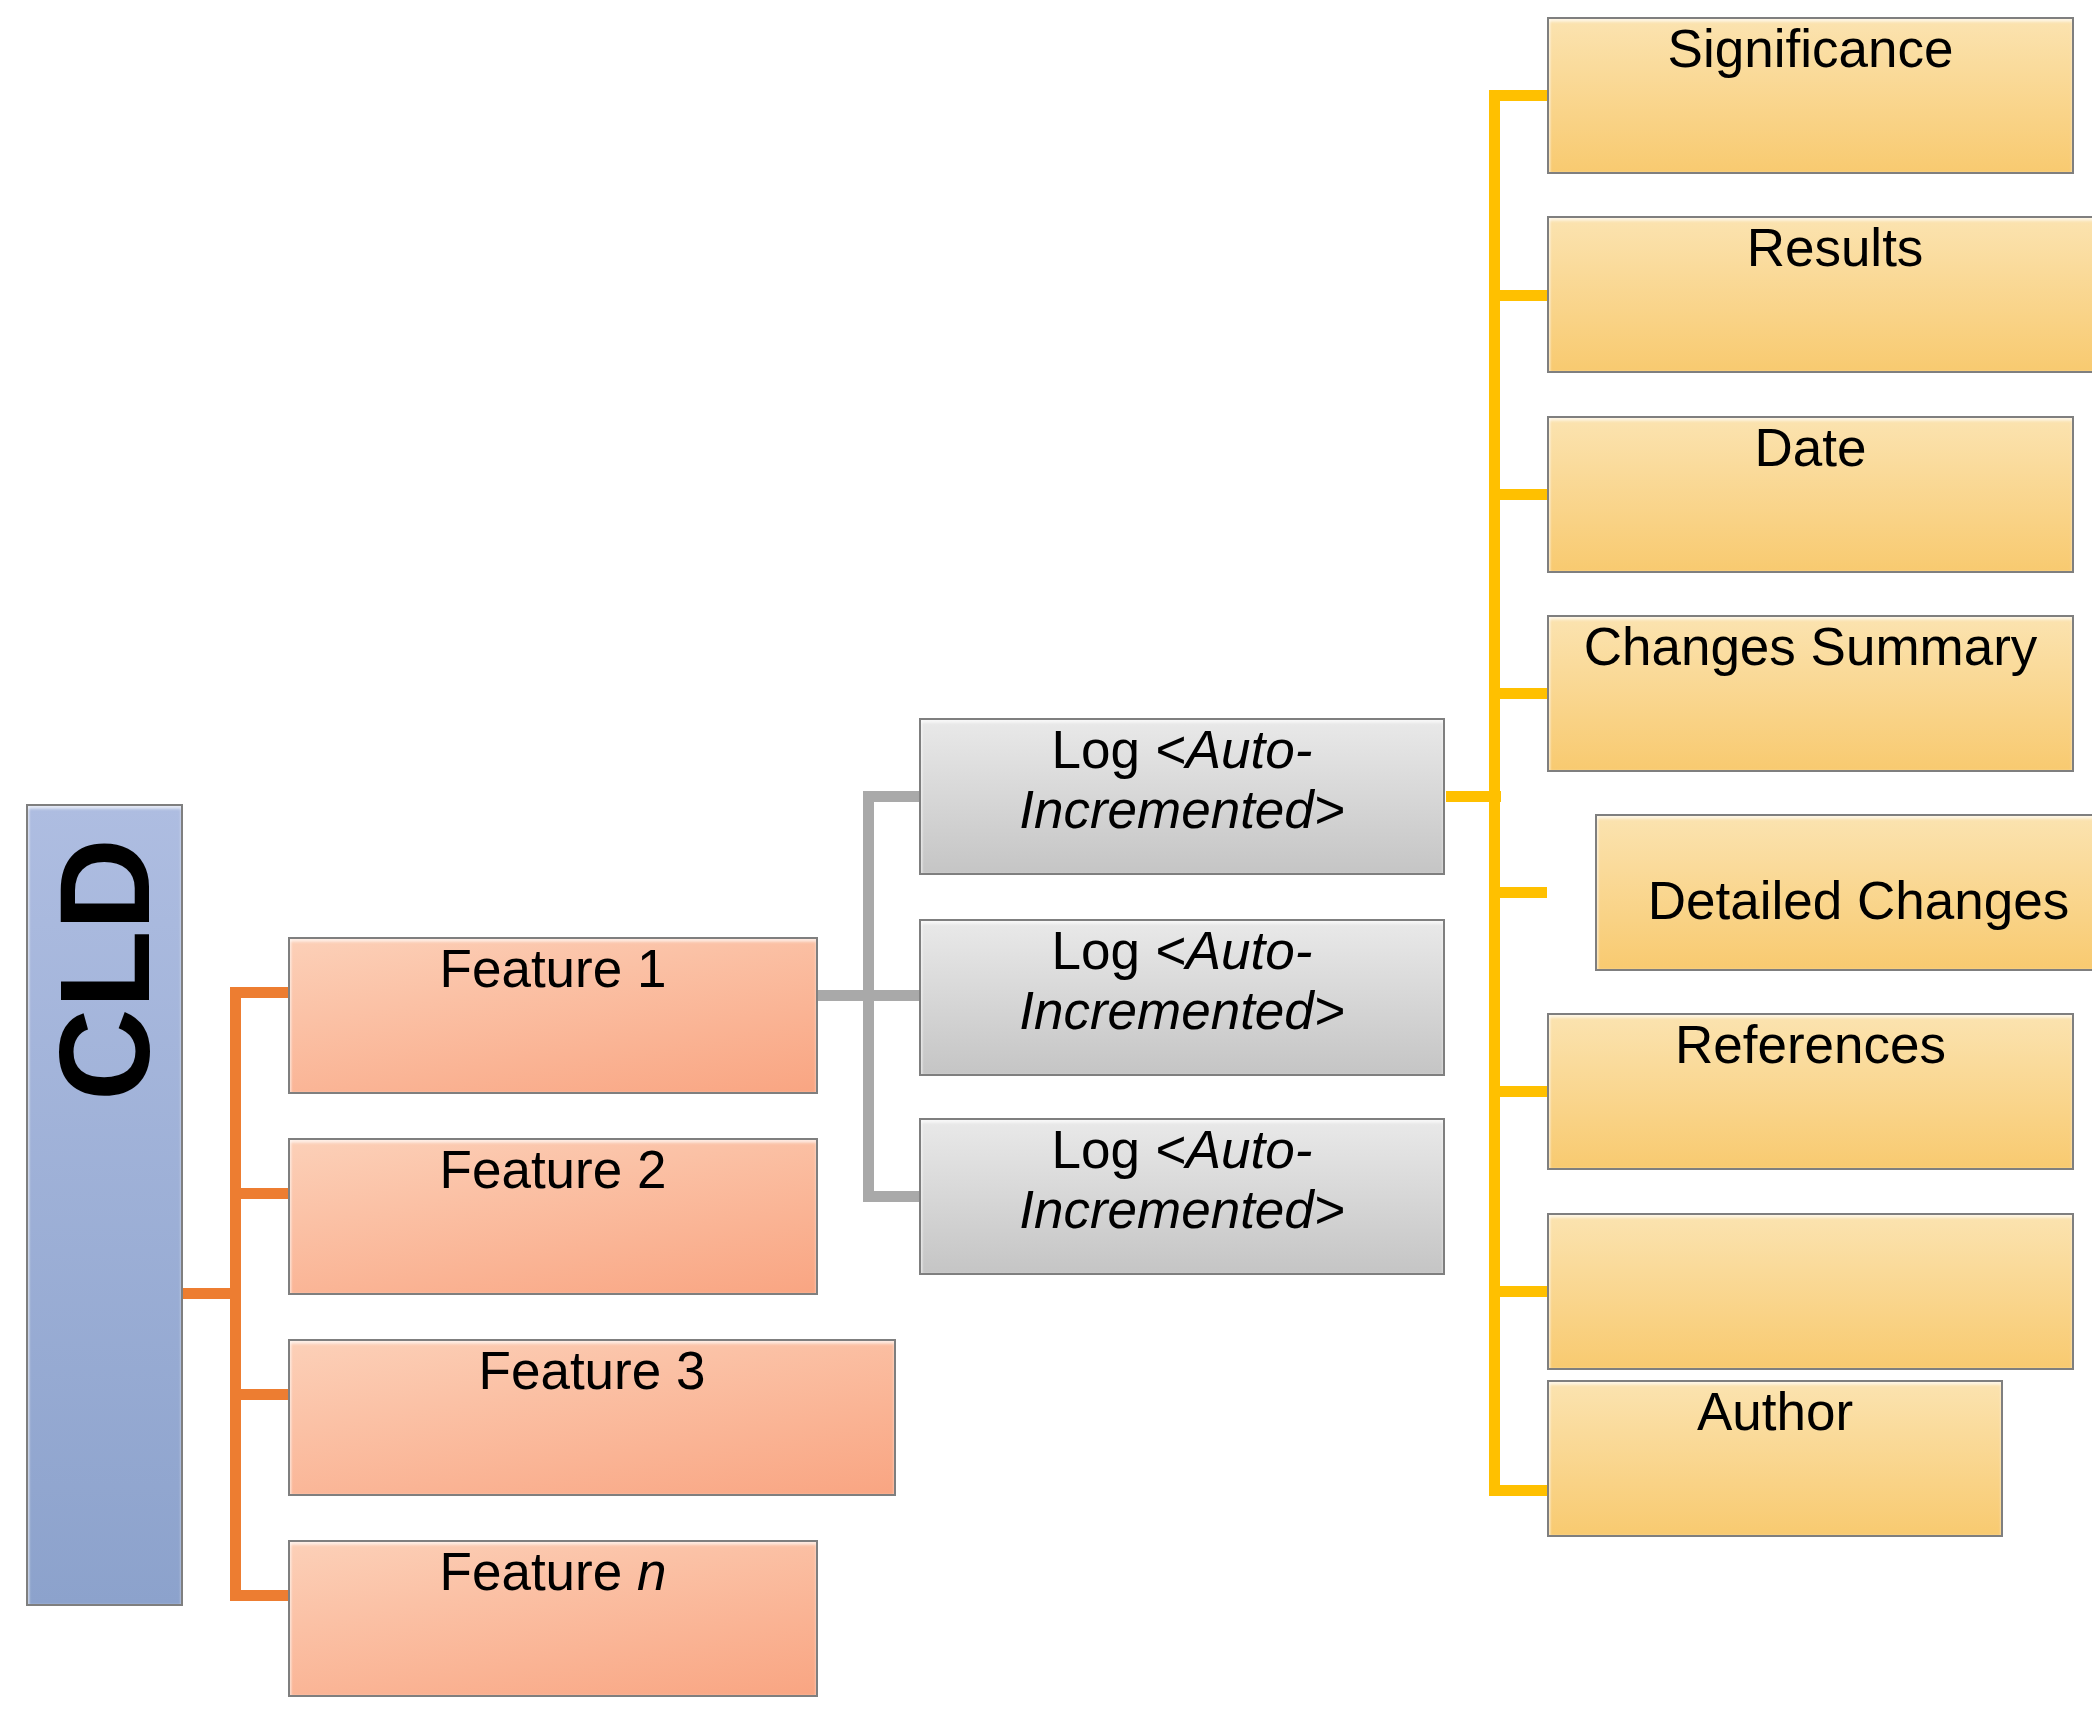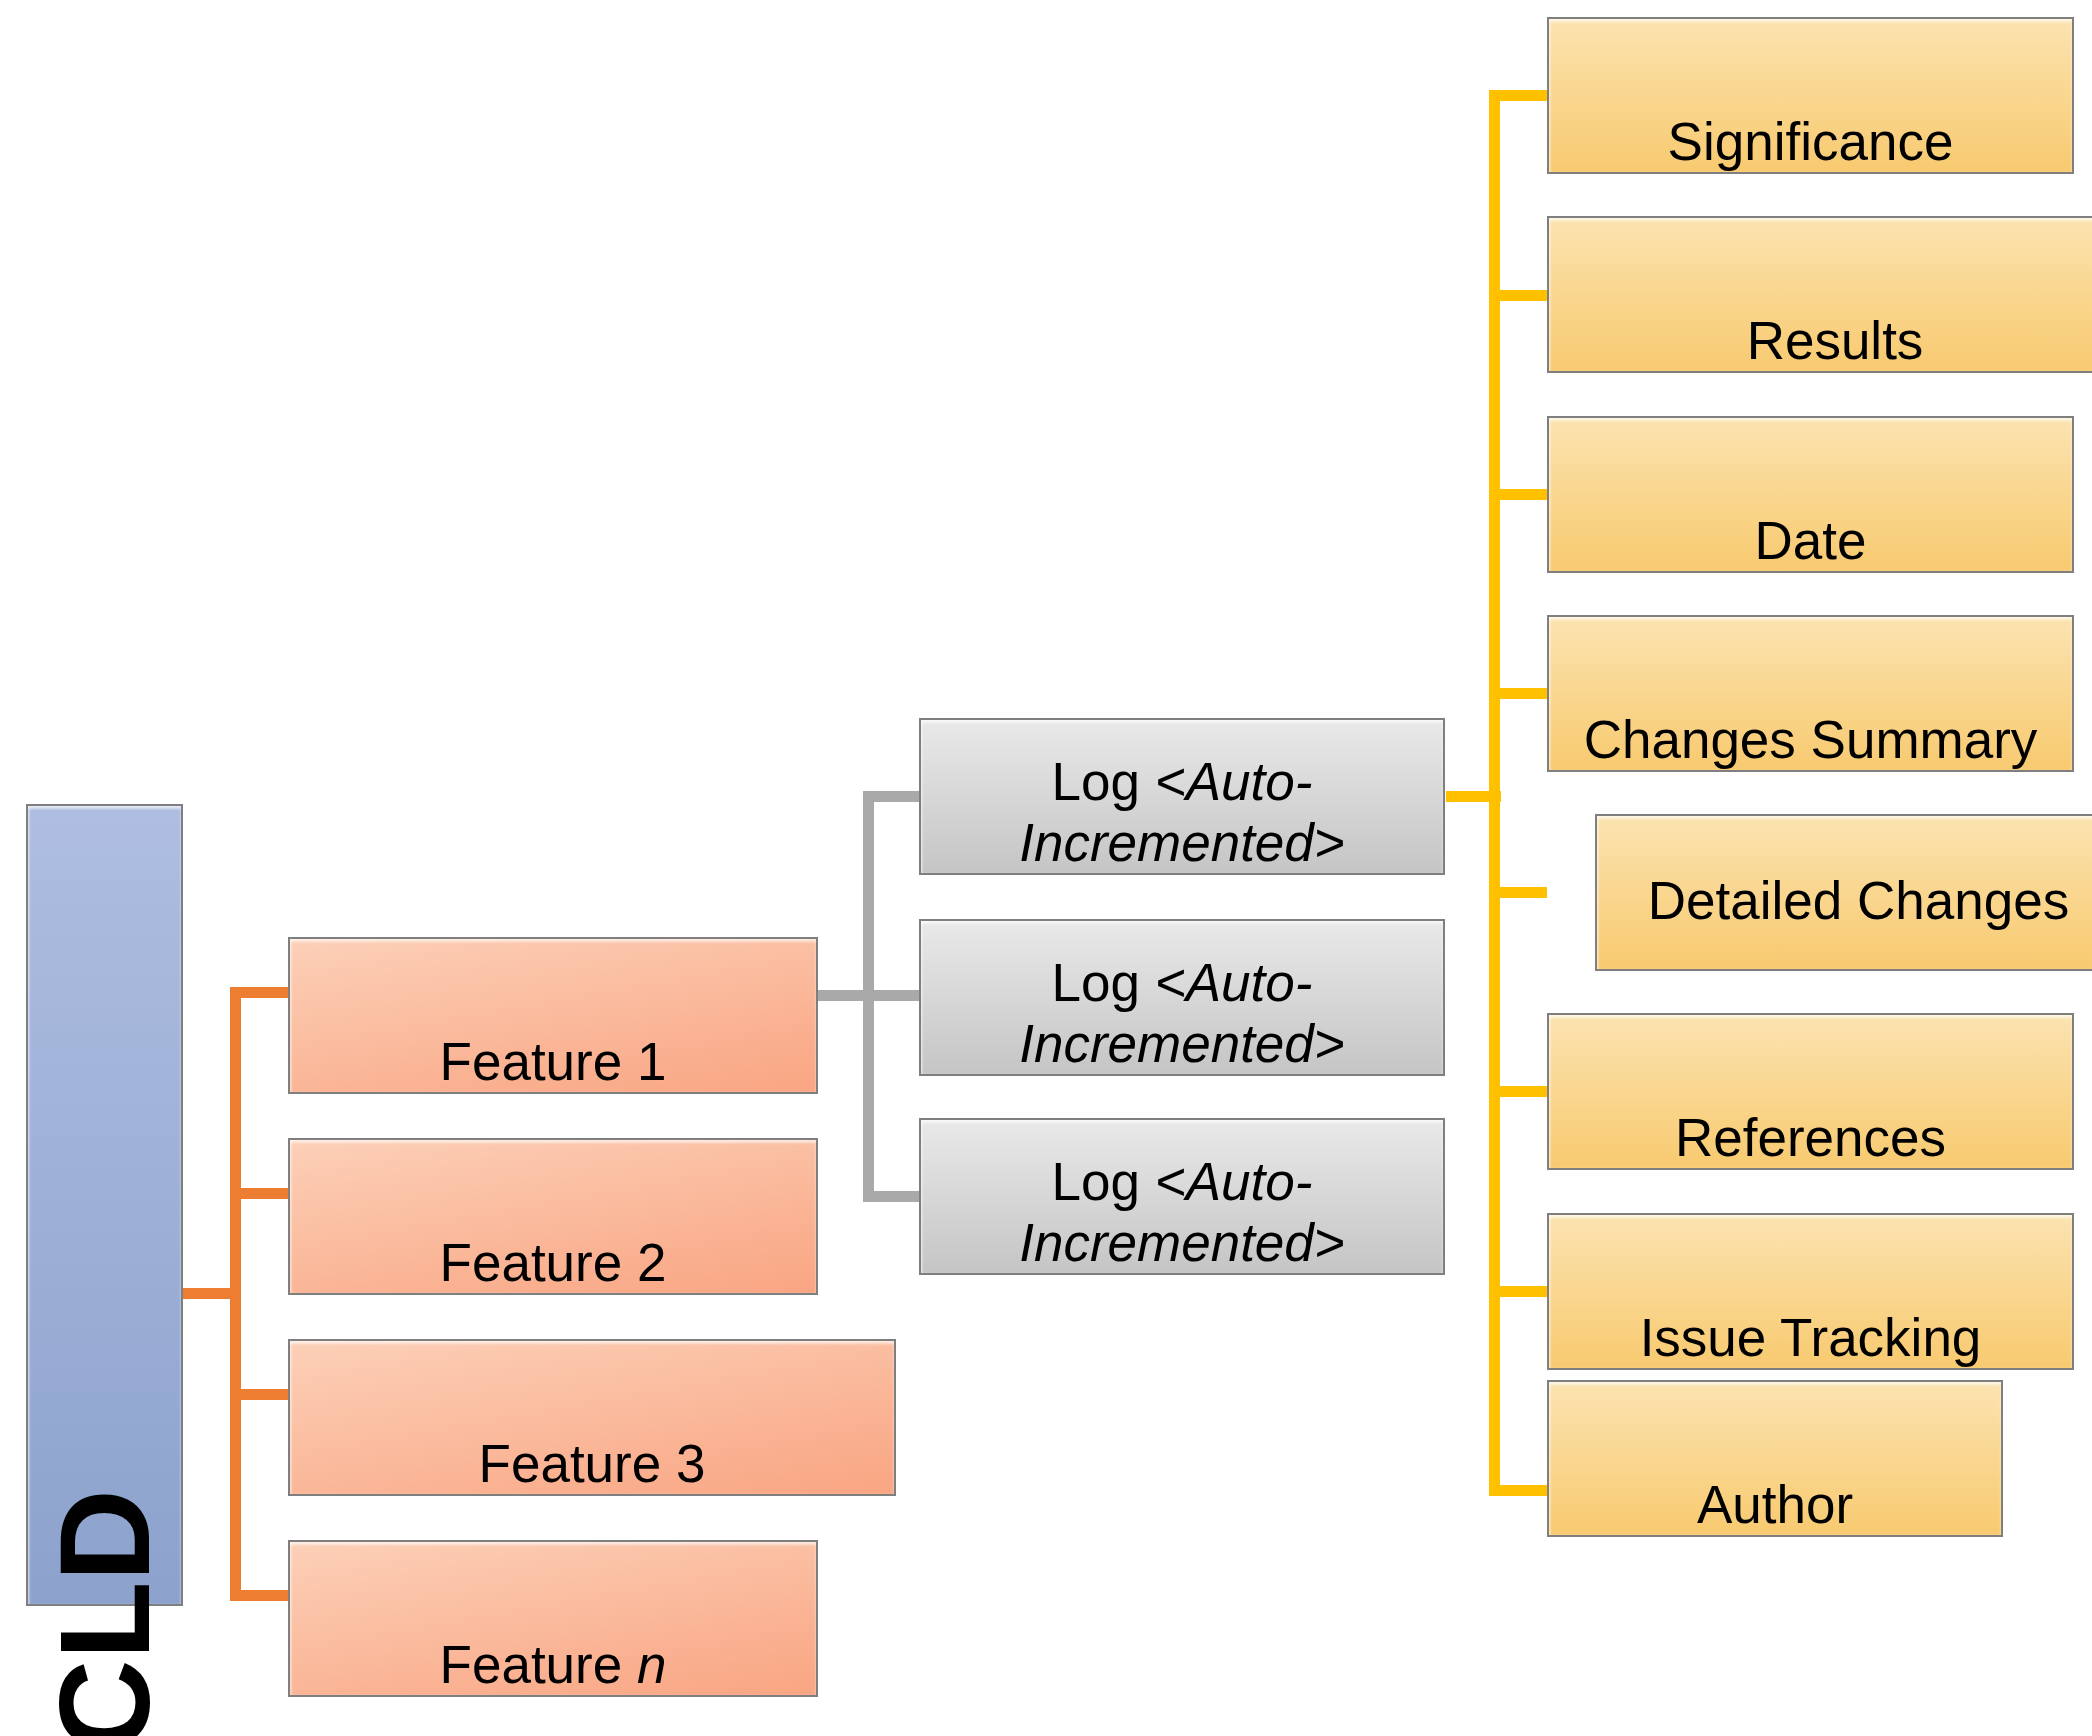--- a/index.html
+++ b/index.html
@@ -8,21 +8,21 @@
     width:2092px;height:1737px;
     background:#fff;
     font-family:"Liberation Sans", sans-serif;
     color:var(--text,#000);
     overflow:hidden;
   }
   .node{
     position:absolute;
     box-sizing:border-box;
     border:2.7px solid var(--box-border,#7f7f7f);
-    display:flex;align-items:flex-end;justify-content:center;
+    display:flex;align-items:flex-start;justify-content:center;
     text-align:center;
     box-shadow:inset 0 2.7px 2.7px rgba(255,255,255,.65), inset 1.8px 0 1.8px rgba(255,255,255,.35);
   }
   .node .lbl{font-size:53px;line-height:1.14;}
   .root{
     background:linear-gradient(180deg,var(--root-fill-top,#aebde1),var(--root-fill-bottom,#8ca2cc));
   }
   .root .rot{
     font-size:128px;font-weight:bold;white-space:nowrap;
     transform:translateY(90px) rotate(-90deg);
@@ -133,21 +133,20 @@
       <div>Detailed Changes</div>
     </div>
   </div>
   <div class="node attr" style="left:1547px;top:1013px;width:527px;height:157px">
     <div class="lbl">
       <div>References</div>
     </div>
   </div>
   <div class="node attr" style="left:1547px;top:1213px;width:527px;height:157px">
     <div class="lbl">
-      <div>Issue Tracking</div>
     </div>
   </div>
   <div class="node attr" style="left:1547px;top:1380px;width:456px;height:157px">
     <div class="lbl">
       <div>Author</div>
     </div>
   </div>
 
 </div>
 

